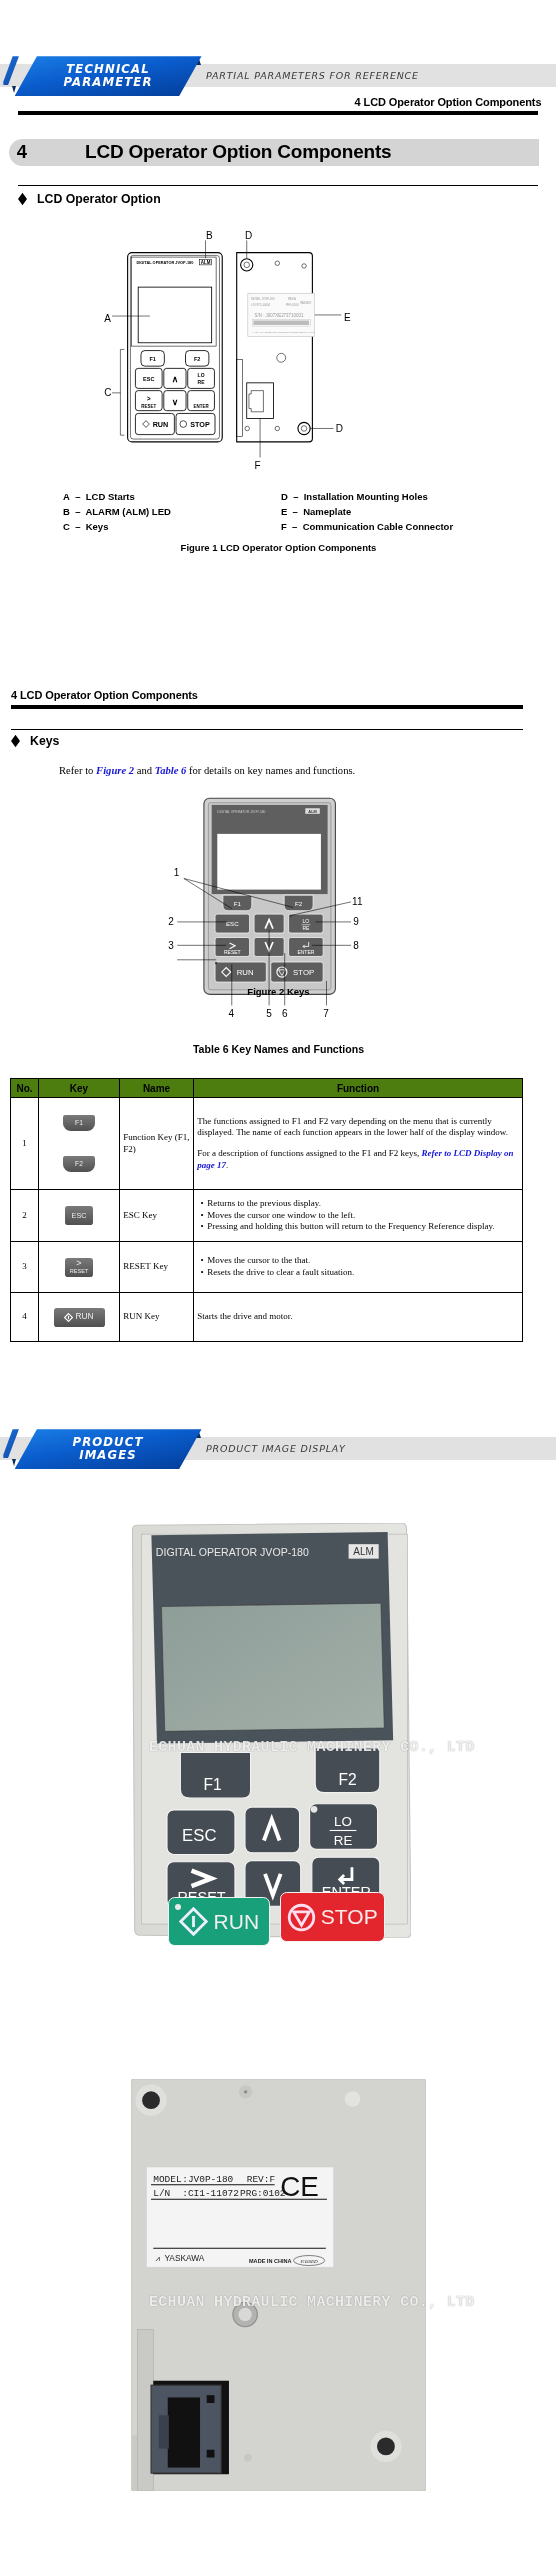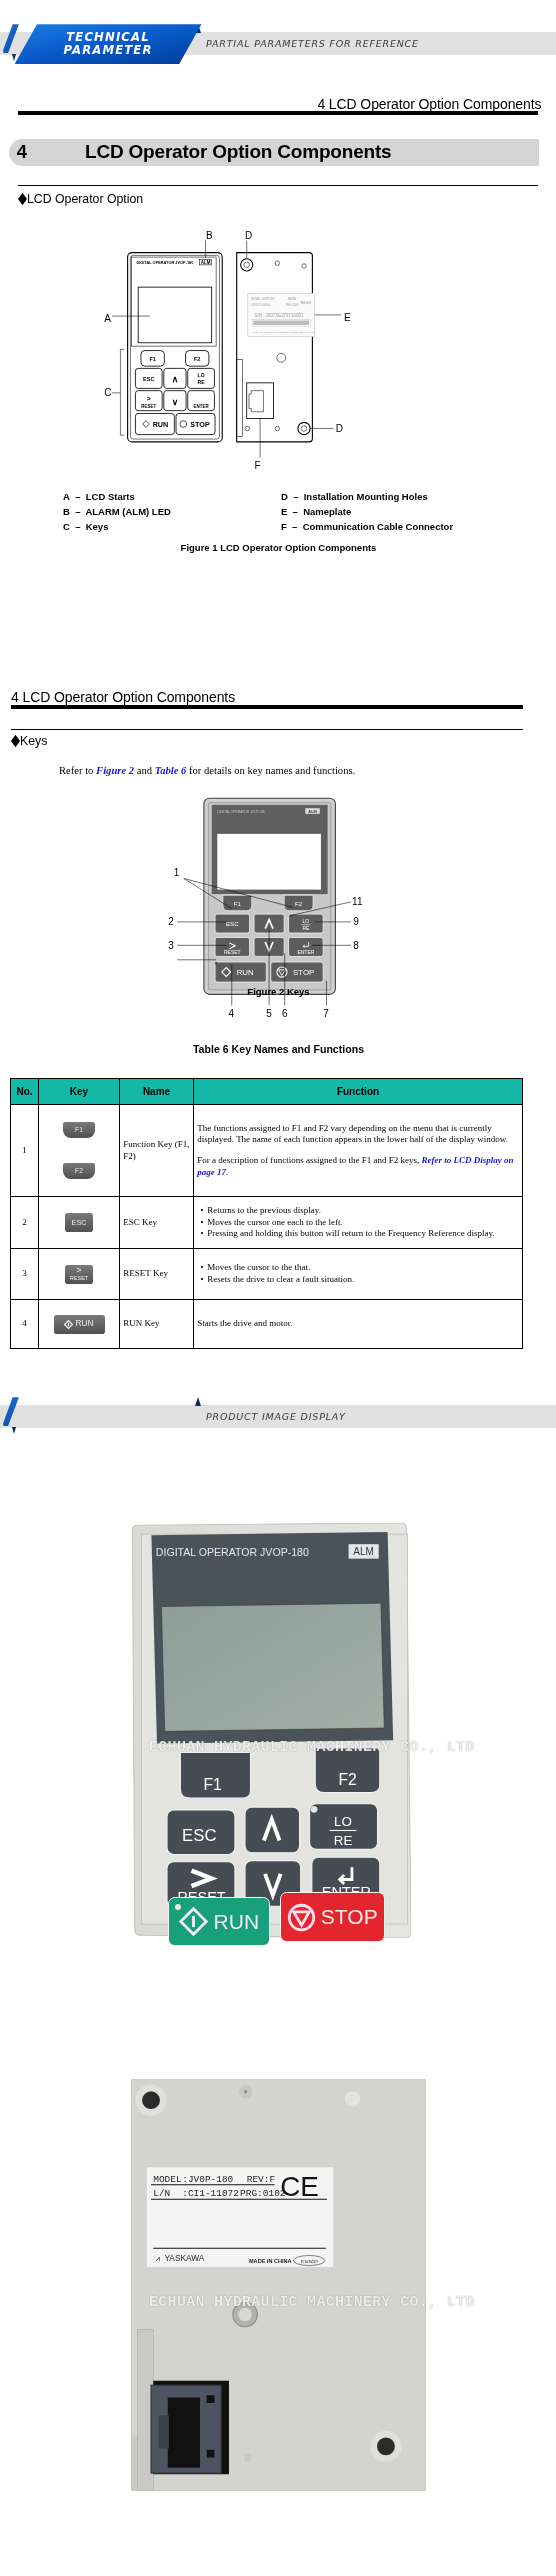--- a/index.html
+++ b/index.html
@@ -1,53 +1,53 @@
 <!DOCTYPE html>
 <html style="font-size:9px"><head>
 <meta charset="utf-8">
 <style>
   * { box-sizing: border-box; margin: 0; padding: 0; }
   html, body { width: 557px; background: #ffffff; }
   body { position: relative; height: 2576px; overflow: hidden; font-family: "Liberation Sans", sans-serif; color: #000; }
   .abs { position: absolute; }
 
   
-  .banner { position: absolute; left: 0; width: 557px; height: 45px; }
+  .banner { position: absolute; left: 0; width: 557px; height: 45px; margin-top: 32px; }
   .banner .strip { position: absolute; left: 0; top: 10px; width: 557px; height: 23.4px; background: #e1e1e1; }
   .banner .flag-left { position: absolute; left: 3.3px; top: 2.2px; width: 15.6px; height: 29px; background: linear-gradient(135deg, #1d6fd8, #0d4aa8); clip-path: polygon(60% 0, 100% 0, 30% 100%, 0 100%, 0 88%); }
   .banner .fold-l2 { position: absolute; left: 12.3px; top: 32px; width: 0; height: 0; border-top: 7.8px solid #0b2d5c; border-left: 2.2px solid transparent; border-right: 2.2px solid transparent; }
   .banner .fold-r { position: absolute; left: 195px; top: 2.2px; width: 0; height: 0; border-left: 3.3px solid transparent; border-right: 3.3px solid transparent; border-bottom: 9px solid #0b2d5c; }
   .banner .ribbon { position: absolute; left: 14.5px; top: 2.2px; width: 187px; height: 40px; background: linear-gradient(170deg, #1b7fe6 0%, #0a5ccc 45%, #033d98 100%); clip-path: polygon(12% 0, 100% 0, 88% 100%, 0 100%); display: flex; flex-direction: column; align-items: center; justify-content: center; }
   .banner .ribbon span { color: #fff; font-weight: bold; font-style: italic; font-size: 11.7px; letter-spacing: 1.1px; line-height: 13.4px; font-family: "DejaVu Sans", sans-serif; }
   .banner .subtitle { position: absolute; left: 206px; top: 15.6px; font-size: 9.5px; font-style: italic; color: #3a3a3a; letter-spacing: 0.8px; font-family: "DejaVu Sans", sans-serif; font-weight: 300; }
 
   
-  .run-header { position: absolute; right: 15.6px; font-size: 14px; font-weight: normal; letter-spacing: -0.1px; }
+  .run-header { position: absolute; right: 15.6px; font-size: 11px; font-weight: bold; letter-spacing: -0.1px; }
   .thick-rule { position: absolute; left: 18px; width: 520px; height: 3.9px; background: #000; }
   .thin-rule { position: absolute; left: 18px; width: 520px; height: 1.1px; background: #000; }
   .chapter-band { position: absolute; left: 9px; top: 139px; width: 530px; height: 27px; background: #d4d4d4; border-radius: 13.4px 0 0 13.4px; }
   .chapter-num { position: absolute; left: 16.7px; top: 141px; font-size: 18.4px; font-weight: bold; }
   .chapter-title { position: absolute; left: 85px; top: 141px; font-size: 19px; font-weight: bold; letter-spacing: -0.2px; }
-  .section-h { position: absolute; font-size: 12.3px; font-weight: normal; display: flex; align-items: center; }
+  .section-h { position: absolute; font-size: 12.3px; font-weight: bold; display: flex; align-items: center; gap: 10px; }
   .section-h .dia { display: inline-block; width: 9px; height: 12.3px; background: #000; clip-path: polygon(50% 0, 100% 50%, 50% 100%, 0 50%); }
 
   .body-text { position: absolute; font-family: "Liberation Serif", serif; font-size: 10.6px; }
   .link { color: #1515d6; font-weight: bold; font-style: italic; cursor: pointer; }
 
   
   .fig1 { position: absolute; left: 84px; top: 217px; width: 390px; height: 256px; }
   .legend { position: absolute; font-size: 9.5px; font-weight: bold; line-height: 15px; }
   .caption { position: absolute; width: 557px; left: 0; text-align: center; font-size: 9.5px; font-weight: bold; }
 
   
   .fig2 { position: absolute; left: 167px; top: 796px; width: 212px; height: 234px; }
 
   
   .tbl { position: absolute; left: 10px; top: 1078px; width: 513px; border-collapse: collapse; border: 1.7px solid #000; font-family: "Liberation Serif", serif; font-size: 9px; }
-  .tbl th { background: #14b8a6; font-family: "Liberation Sans", sans-serif; font-weight: bold; font-size: 10px; height: 26px; border: 0.8px solid #000; border-bottom: 1.7px solid #000; }
+  .tbl th { background: #4d7c0f; font-family: "Liberation Sans", sans-serif; font-weight: bold; font-size: 10px; height: 19px; border: 0.8px solid #000; border-bottom: 1.7px solid #000; }
   .tbl td { border: 0.8px solid #000; vertical-align: middle; padding: 0 3.3px; line-height: 11.7px; }
   .tbl td.no { text-align: center; width: 28px; }
   .tbl td.key { text-align: center; width: 81px; }
   .tbl td.name { width: 74px; }
   .tbl ul { list-style: none; }
   .tbl ul li { padding-left: 10px; text-indent: -6.7px; }
   .tbl ul li::before { content: "•"; display: inline-block; width: 6.7px; text-indent: 0; }
   .keycap { display: inline-flex; align-items: center; justify-content: center; background: linear-gradient(#7a7a7a, #505050); color: #eee; font-family: "Liberation Sans", sans-serif; border-radius: 2.8px; position: relative; }
   .keycap.f { width: 32px; height: 15.6px; border-radius: 2.2px 2.2px 7.8px 7.8px; font-size: 6.7px; }
   .keycap.sq { width: 28px; height: 19px; font-size: 7.2px; }
@@ -295,21 +295,21 @@
         <p style="margin-top:9px;"><span>For a description of functions assigned to the F1 and F2 keys, </span><span class="link">Refer to LCD Display on page 17</span><span>.</span></p>
       </td>
     </tr>
     <tr style="height:52px;">
       <td class="no">2</td>
       <td class="key"><span class="keycap sq">ESC</span></td>
       <td class="name">ESC Key</td>
       <td>
         <ul>
           <li>Returns to the previous display.</li>
-          <li>Moves the cursor one each to the left.</li>
+          <li>Moves the cursor one window to the left.</li>
           <li>Pressing and holding this button will return to the Frequency Reference display.</li>
         </ul>
       </td>
     </tr>
     <tr style="height:51px;">
       <td class="no">3</td>
       <td class="key">
         <span class="keycap reset">
           <span style="font-size:9px; line-height:9px;">&gt;</span>
           <span>RESET</span>
@@ -338,20 +338,24 @@
       <td>Starts the drive and motor.</td>
     </tr>
   </tbody>
 </table>
 
 <div class="banner" style="top:1395px;">
   <div class="strip"></div>
   <div class="flag-left"></div>
   <div class="fold-l2"></div>
   <div class="fold-r"></div>
+  <div class="ribbon">
+    <span>PRODUCT</span>
+    <span>IMAGES</span>
+  </div>
   <div class="subtitle">PRODUCT IMAGE DISPLAY</div>
 </div>
 
 <svg class="photo-front" viewBox="0 0 508 745" font-family="Liberation Sans, sans-serif">
   <defs>
     <linearGradient id="bodyG" x1="0" x2="1">
         <stop offset="0" stop-color="#d9dad6"></stop>
         <stop offset="1" stop-color="#e5e6e2"></stop>
       </linearGradient>
     <linearGradient id="lcdG" x1="0" y1="0" x2="1" y2="1">

